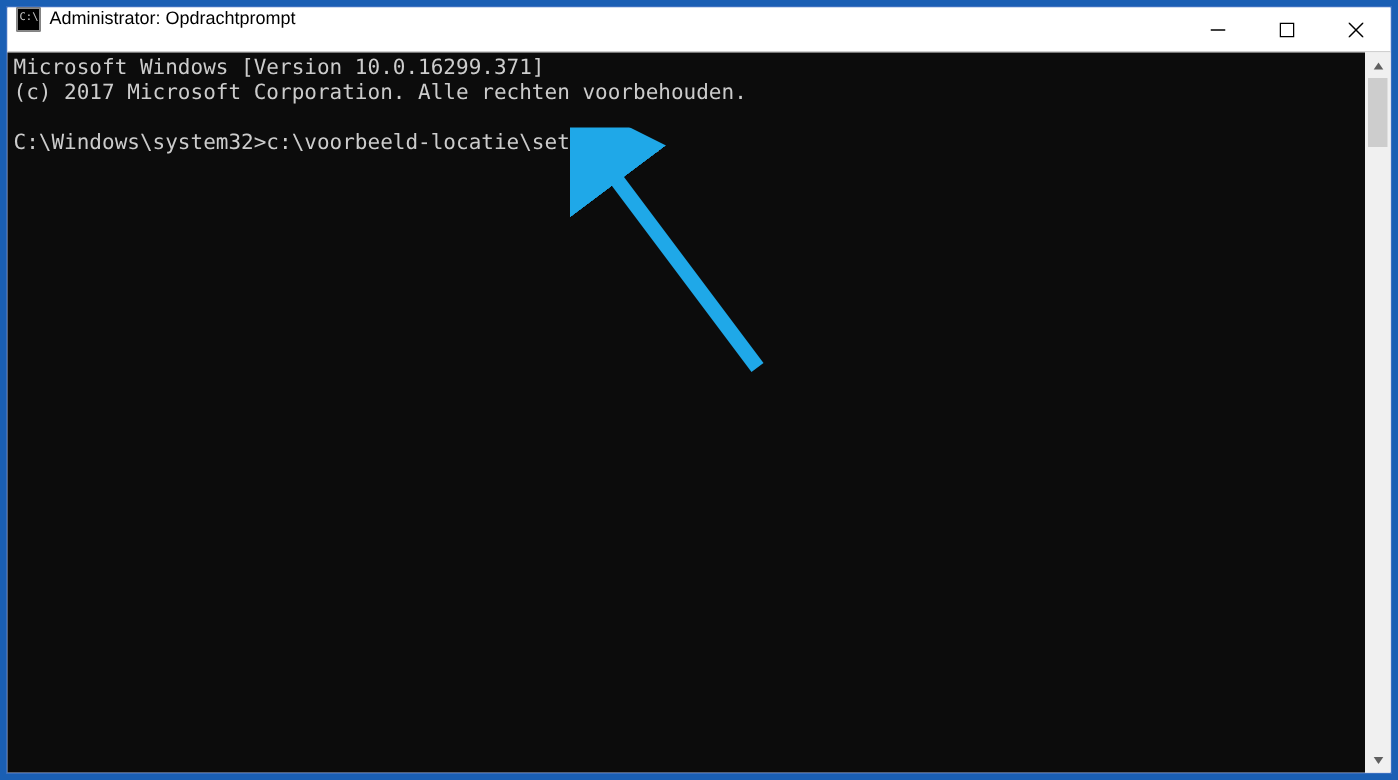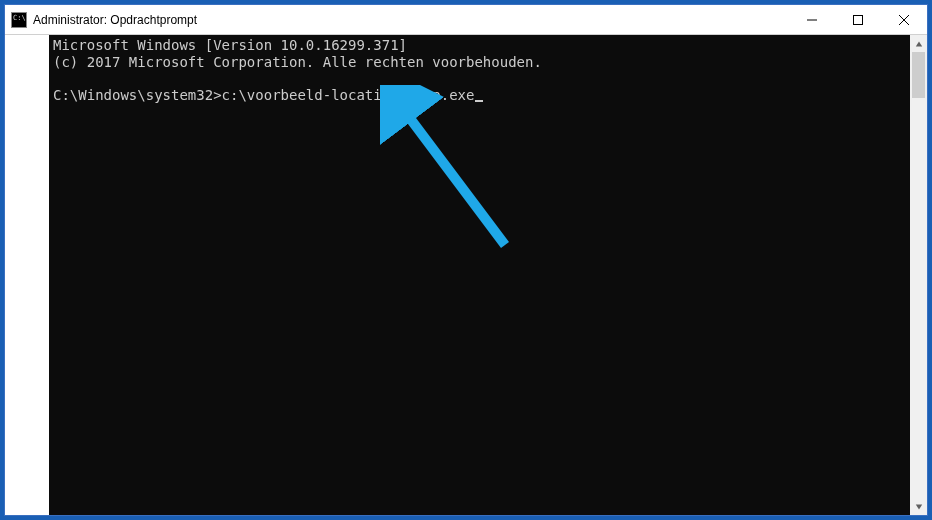--- a/index.html
+++ b/index.html
@@ -17,21 +17,20 @@
     height: 100%;
     background: #fff;
     display: flex;
     flex-direction: column;
     border: 1px solid #3a6fc0;
   }
   .titlebar {
     height: 30px;
     background: #ffffff;
     display: flex;
-    align-items: center;
     padding-left: 6px;
     border-bottom: 1px solid #d0d0d0;
     flex-shrink: 0;
   }
   .title-icon {
     width: 16px;
     height: 16px;
     background: #000;
     border: 1px solid #888;
     margin-right: 6px;
@@ -78,21 +77,20 @@
     flex: 1;
     background: #0c0c0c;
     color: #cccccc;
     font-family: Consolas, "Lucida Console", monospace;
     font-size: 14px;
     line-height: 1.2;
     padding: 2px 4px;
     white-space: pre;
     overflow: hidden;
     position: relative;
-    margin-left: 44px;
   }
   .scrollbar {
     width: 17px;
     background: #f0f0f0;
     display: flex;
     flex-direction: column;
     flex-shrink: 0;
   }
   .sb-btn {
     height: 17px;

